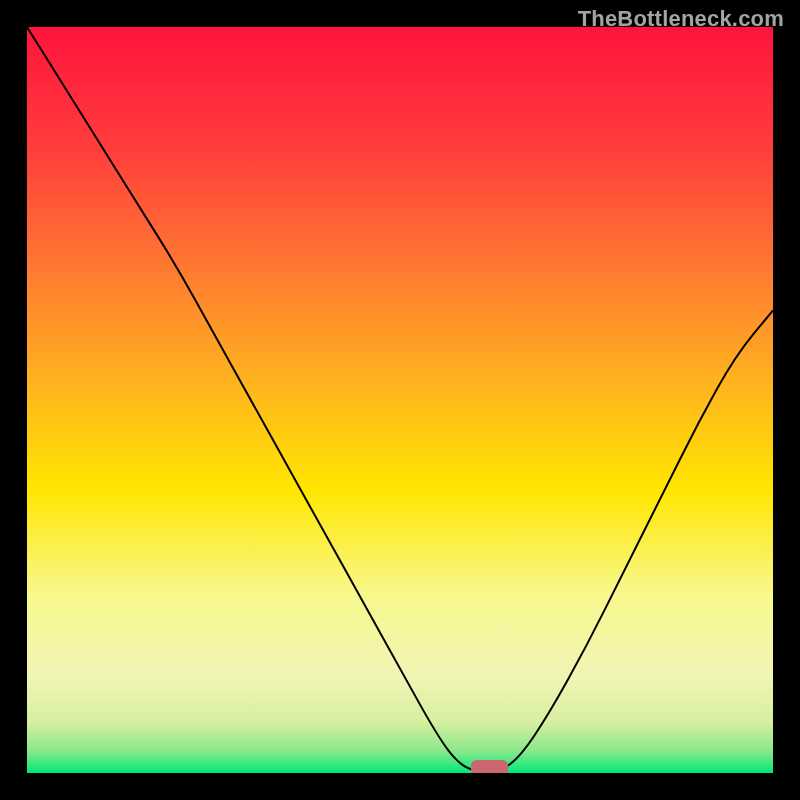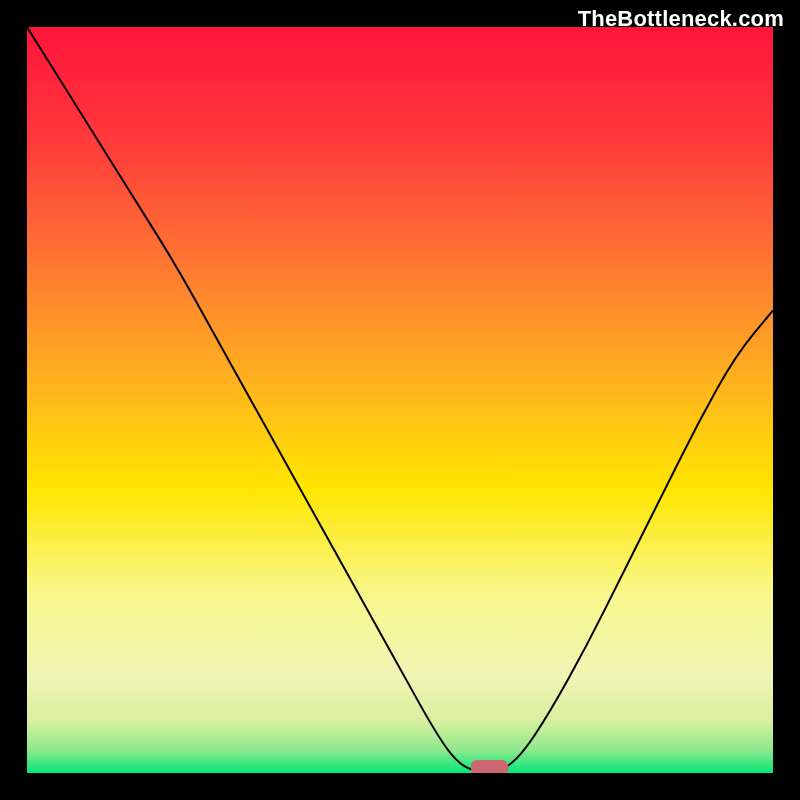--- a/index.html
+++ b/index.html
@@ -13,21 +13,21 @@
   .outer {
     width: 800px;
     height: 800px;
     background: #000;
     position: relative;
   }
   .watermark {
     position: absolute;
     top: 6px;
     right: 16px;
-    color: #ffffff;
+    color: #a3a3a3;
     font-family: Arial, Helvetica, sans-serif;
     font-size: 22px;
     font-weight: 600;
     letter-spacing: 0.2px;
   }
   .plot {
     position: absolute;
     left: 27px;
     top: 27px;
     width: 746px;

